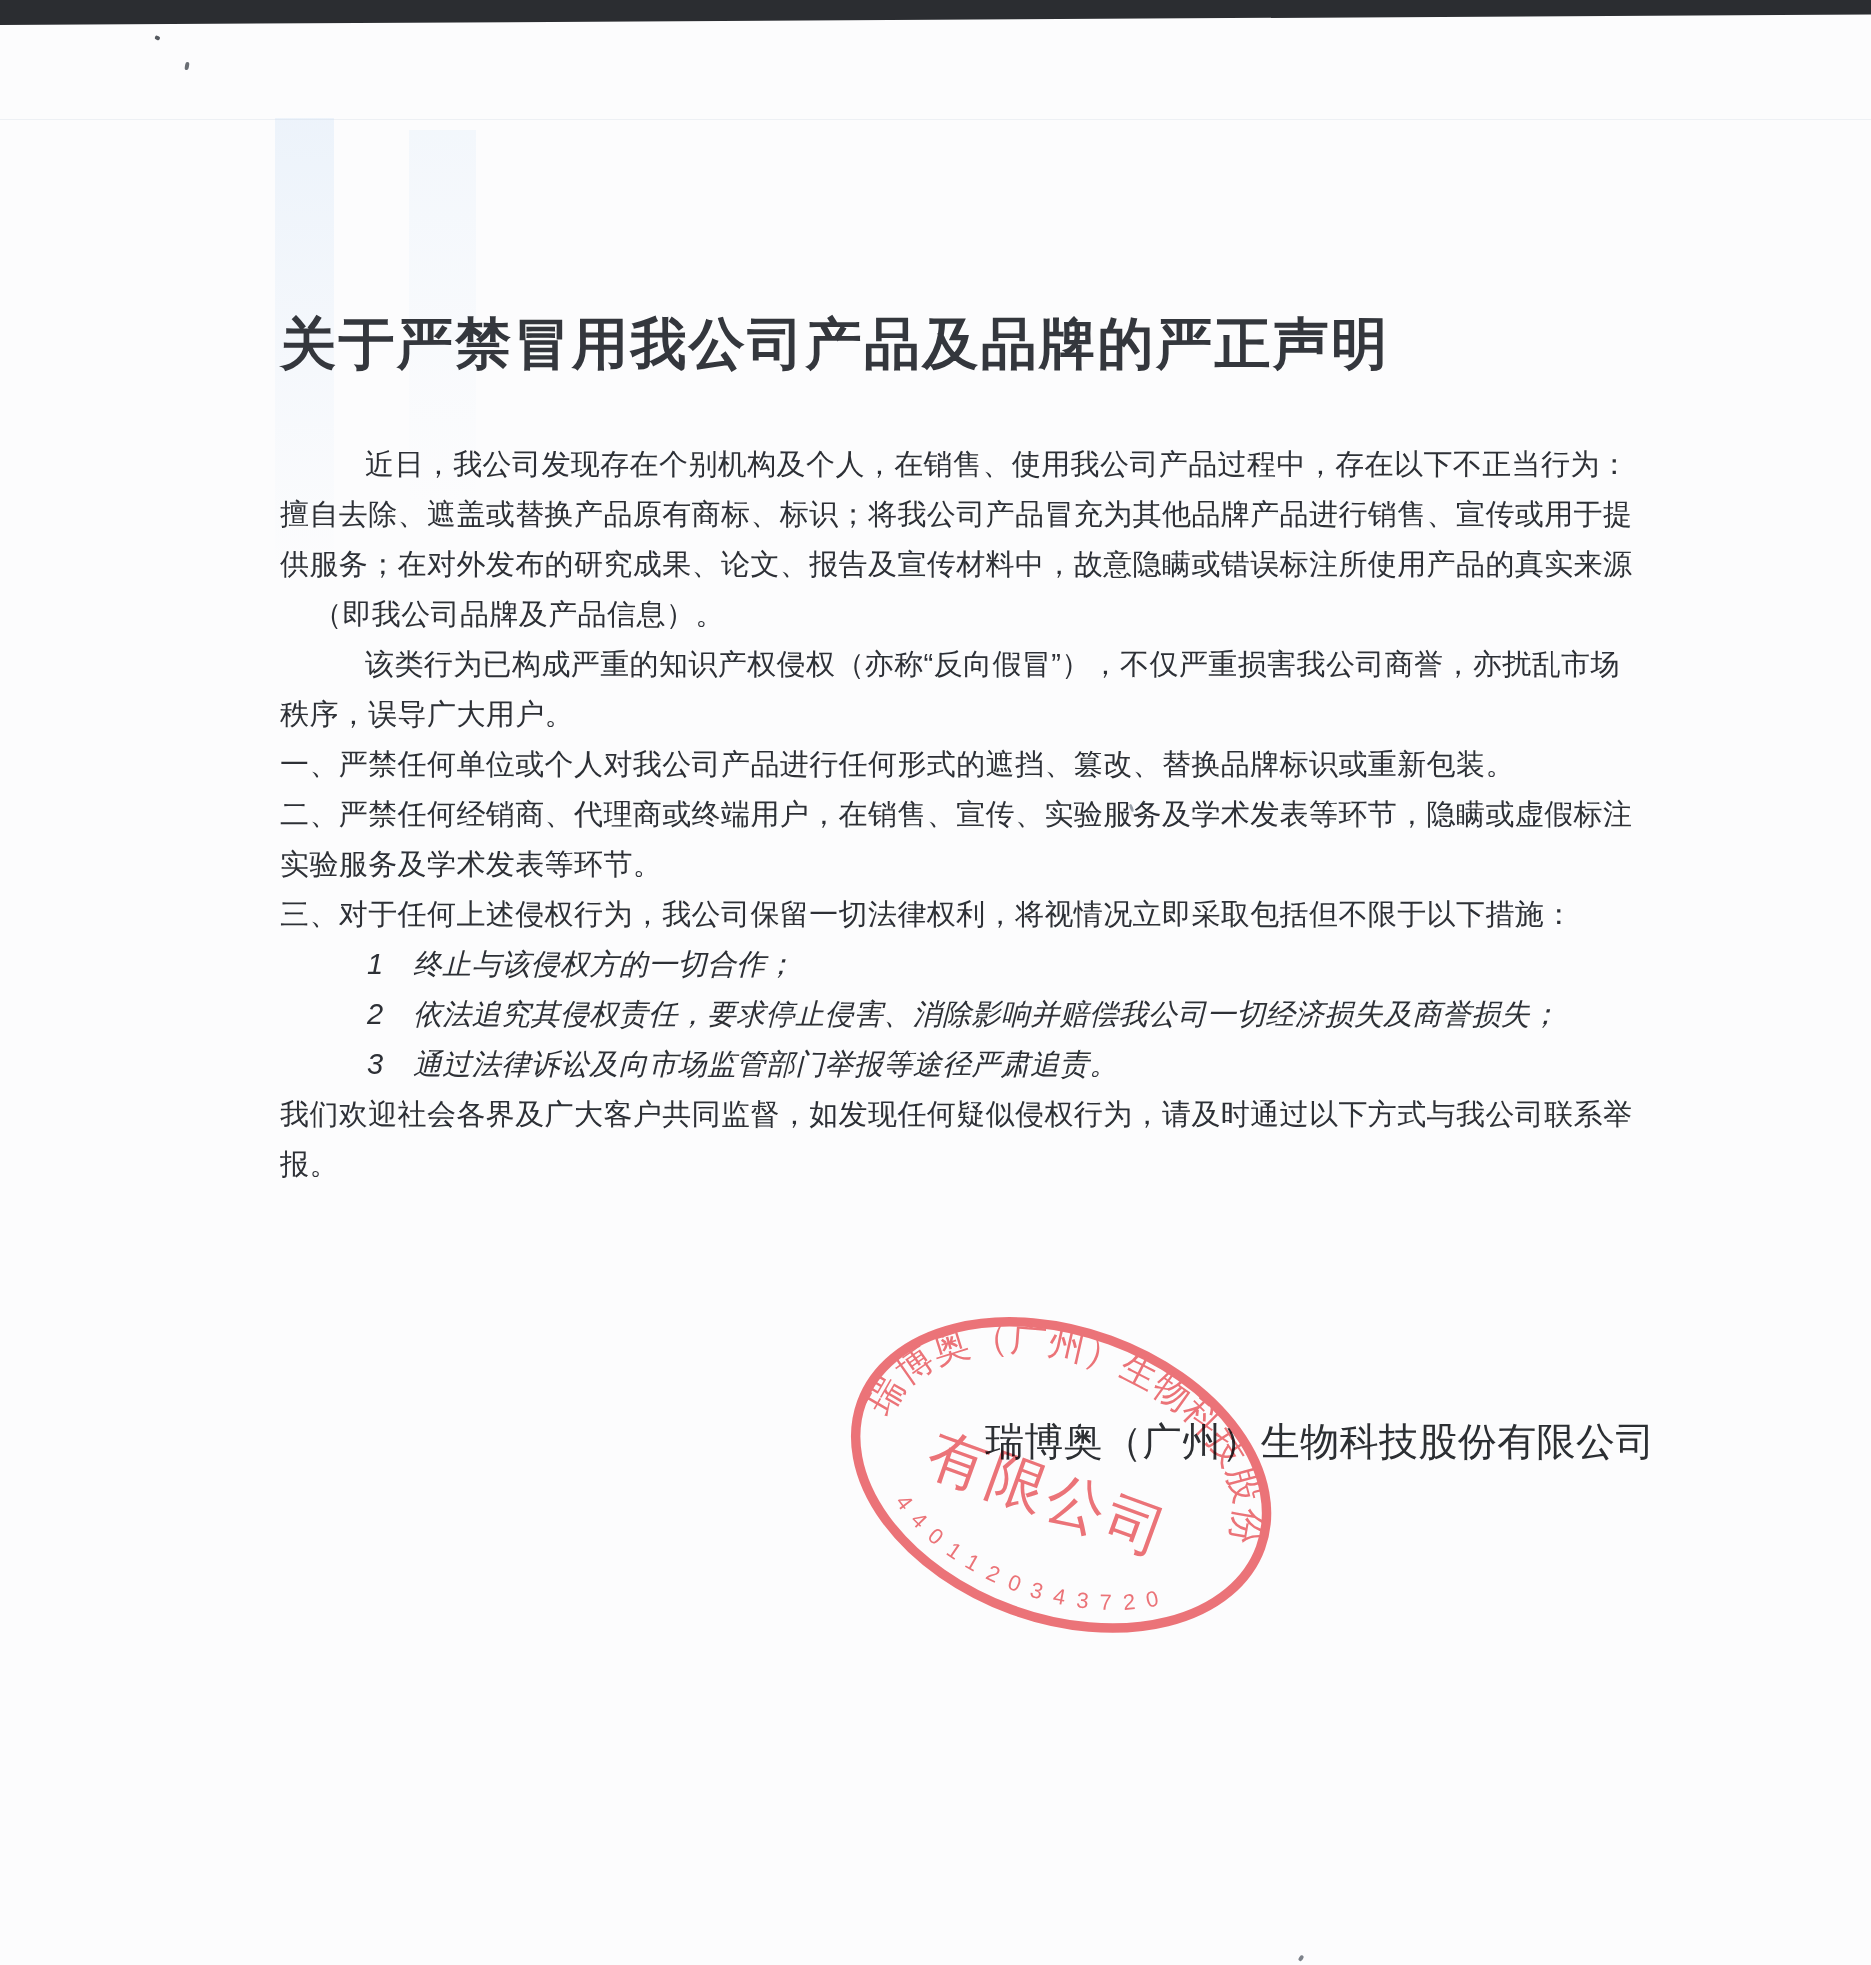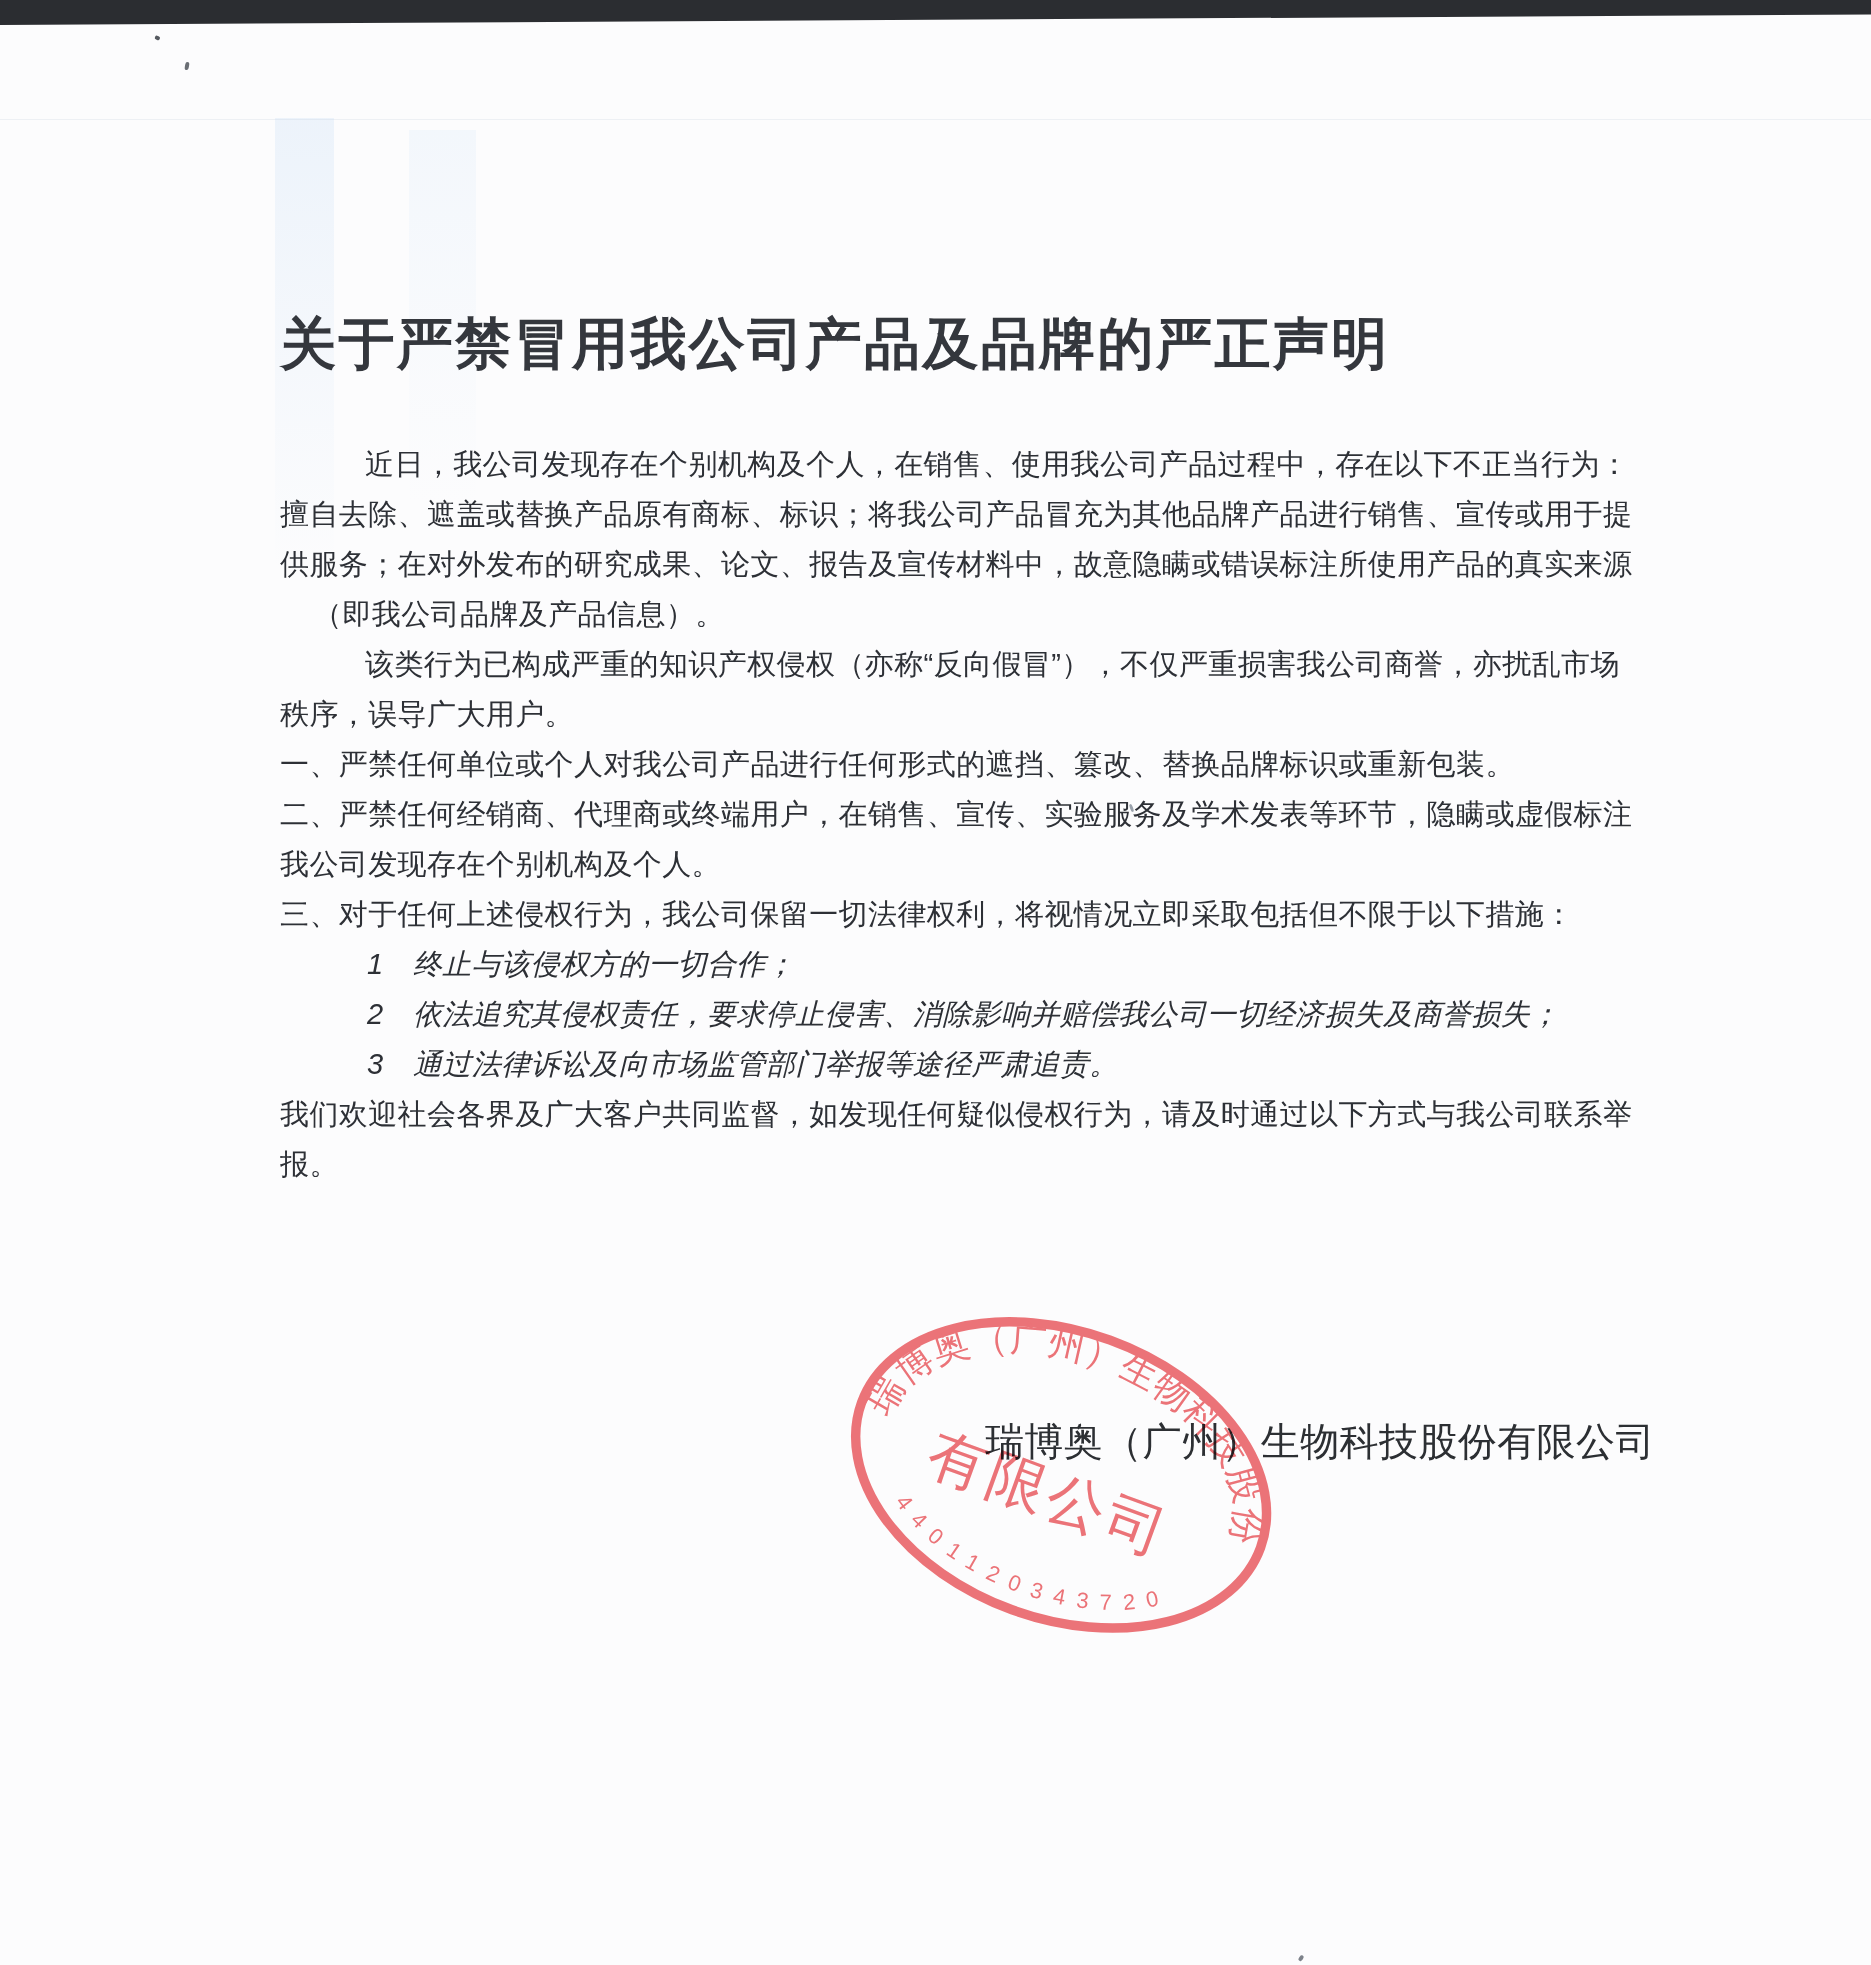--- a/index.html
+++ b/index.html
@@ -80,21 +80,21 @@
 
   <div class="body-text">
     <div class="line indent">近日，我公司发现存在个别机构及个人，在销售、使用我公司产品过程中，存在以下不正当行为：</div>
     <div class="line">擅自去除、遮盖或替换产品原有商标、标识；将我公司产品冒充为其他品牌产品进行销售、宣传或用于提</div>
     <div class="line">供服务；在对外发布的研究成果、论文、报告及宣传材料中，故意隐瞒或错误标注所使用产品的真实来源</div>
     <div class="line paren">（即我公司品牌及产品信息）。</div>
     <div class="line indent">该类行为已构成严重的知识产权侵权（亦称“反向假冒”），不仅严重损害我公司商誉，亦扰乱市场</div>
     <div class="line">秩序，误导广大用户。</div>
     <div class="line">一、严禁任何单位或个人对我公司产品进行任何形式的遮挡、篡改、替换品牌标识或重新包装。</div>
     <div class="line">二、严禁任何经销商、代理商或终端用户，在销售、宣传、实验服务及学术发表等环节，隐瞒或虚假标注</div>
-    <div class="line">我公司发现存在个别机构及个人。</div>
+    <div class="line">实验服务及学术发表等环节。</div>
     <div class="line">三、对于任何上述侵权行为，我公司保留一切法律权利，将视情况立即采取包括但不限于以下措施：</div>
     <div class="line sub">1　终止与该侵权方的一切合作；</div>
     <div class="line sub">2　依法追究其侵权责任，要求停止侵害、消除影响并赔偿我公司一切经济损失及商誉损失；</div>
     <div class="line sub">3　通过法律诉讼及向市场监管部门举报等途径严肃追责。</div>
     <div class="line">我们欢迎社会各界及广大客户共同监督，如发现任何疑似侵权行为，请及时通过以下方式与我公司联系举</div>
     <div class="line">报。</div>
   </div>
 
   <div class="signature">
     <div class="sig-company">瑞博奥（广州）生物科技股份有限公司</div>

